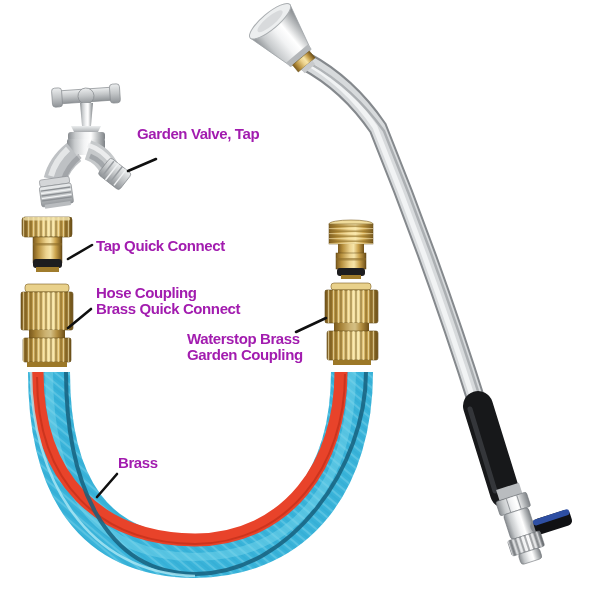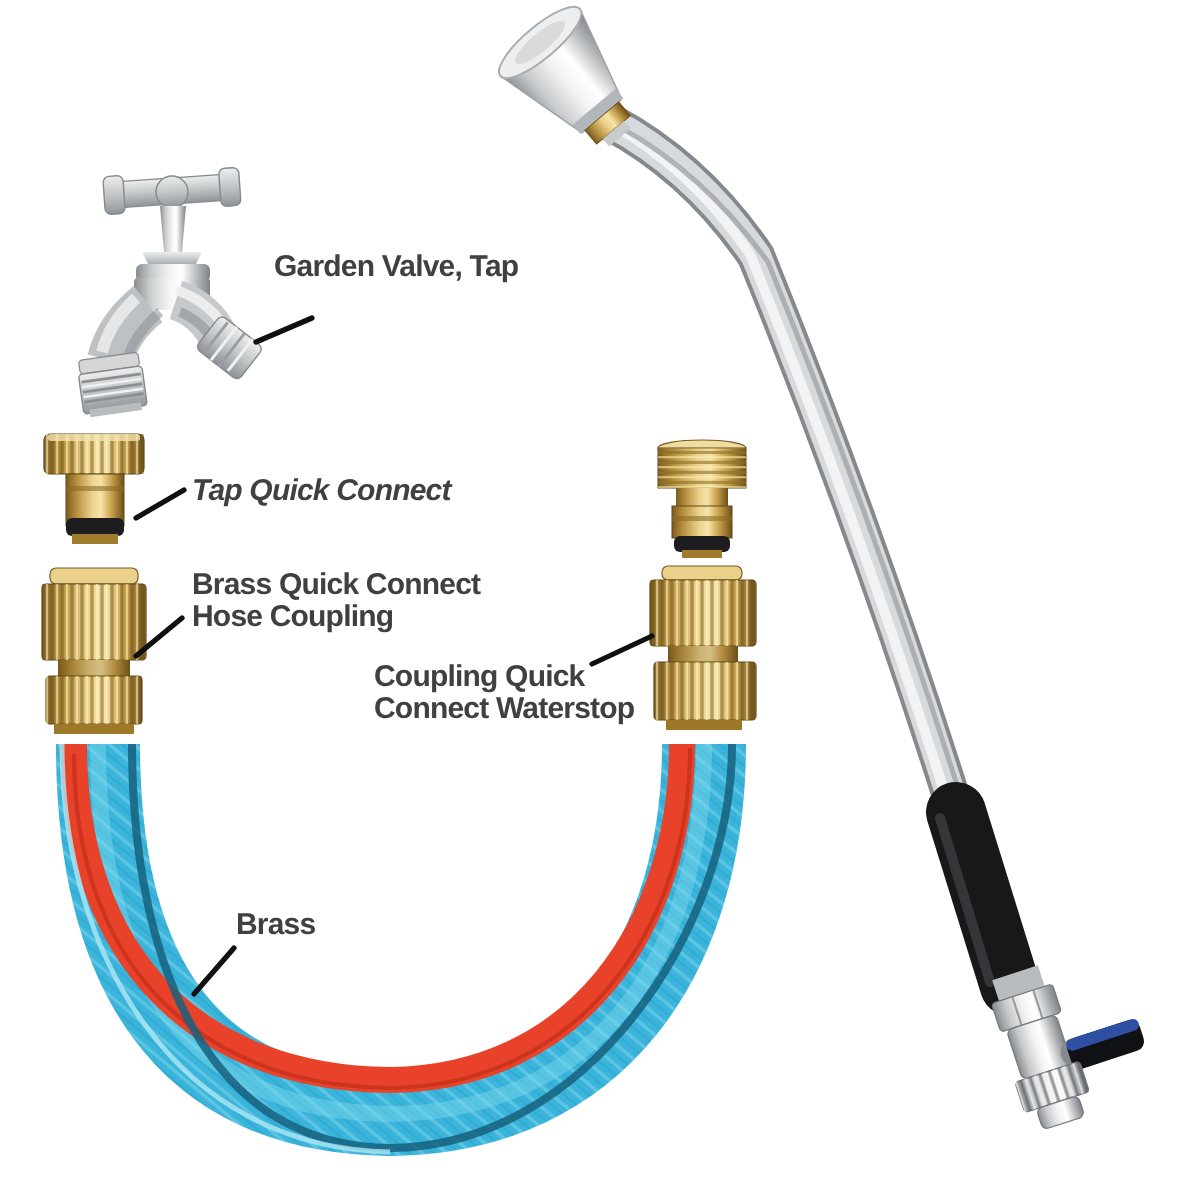--- a/index.html
+++ b/index.html
@@ -2,21 +2,21 @@
 <html><head>
 <meta charset="utf-8">
 <style>
   html,body{margin:0;padding:0;background:#ffffff;}
   #canvas{
     position:relative;width:600px;height:600px;background:#ffffff;
     font-family:"Liberation Sans",sans-serif;overflow:hidden;
   }
   #art{position:absolute;left:0;top:0;}
   .label{
-    position:absolute;color:#404040;font-weight:700;font-size:15px;
+    position:absolute;color:#a21caf;font-weight:700;font-size:15px;
     line-height:16px;letter-spacing:-0.4px;white-space:nowrap;
   }
   .label span{display:block;}
 </style>
 </head>
 <body>
 
 <div id="canvas">
 
 <svg id="art" width="600" height="600" viewBox="0 0 600 600" xmlns="http://www.w3.org/2000/svg">
@@ -183,28 +183,28 @@
     <line x1="92" y1="245" x2="68" y2="259"></line>
     <line x1="91" y1="309" x2="68" y2="328"></line>
     <line x1="296" y1="332" x2="326" y2="318"></line>
     <line x1="117" y1="474" x2="97" y2="497"></line>
   </g>
 </svg>
 
   <div class="label" style="left:137px;top:126px;">
     <span>Garden Valve, Tap</span>
   </div>
-  <div class="label" style="left:96px;top:238px;font-style:italic;">
+  <div class="label" style="left:96px;top:238px;">
     <span>Tap Quick Connect</span>
   </div>
   <div class="label" style="left:96px;top:285px;">
+    <span>Hose Coupling</span>
     <span>Brass Quick Connect</span>
-    <span>Hose Coupling</span>
   </div>
   <div class="label" style="left:187px;top:331px;">
-    <span>Coupling Quick</span>
-    <span>Connect Waterstop</span>
+    <span>Waterstop Brass</span>
+    <span>Garden Coupling</span>
   </div>
   <div class="label" style="left:118px;top:455px;">
     <span>Brass</span>
   </div>
 
 </div>
 
 </body></html>

